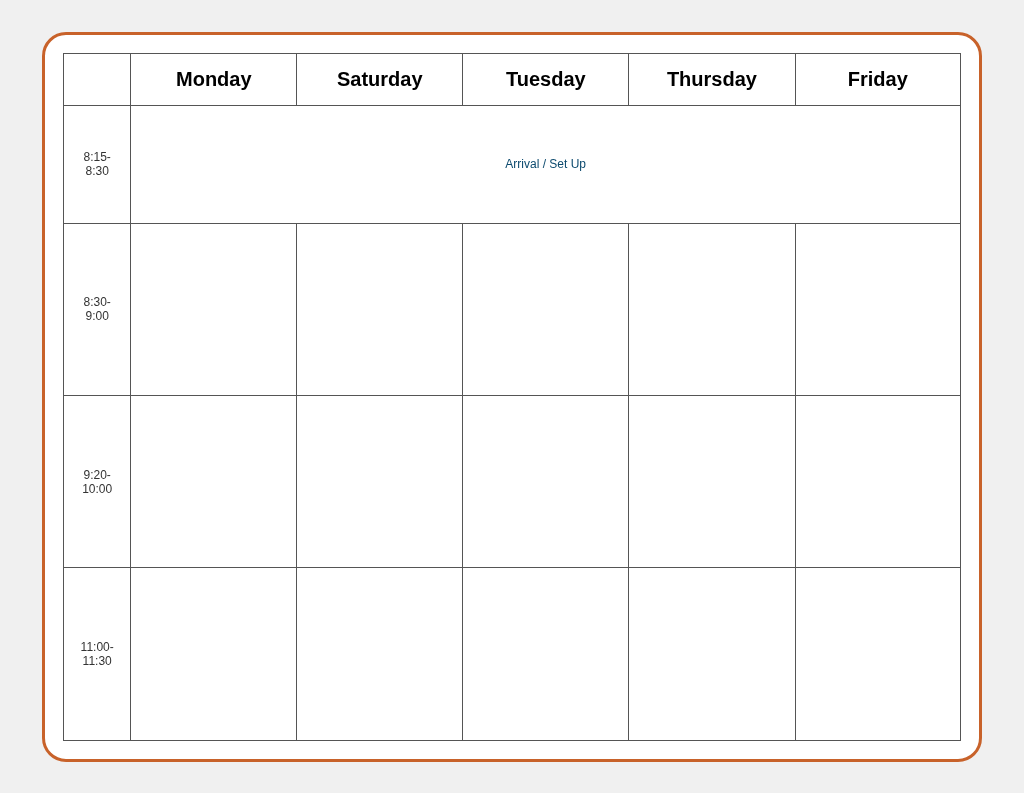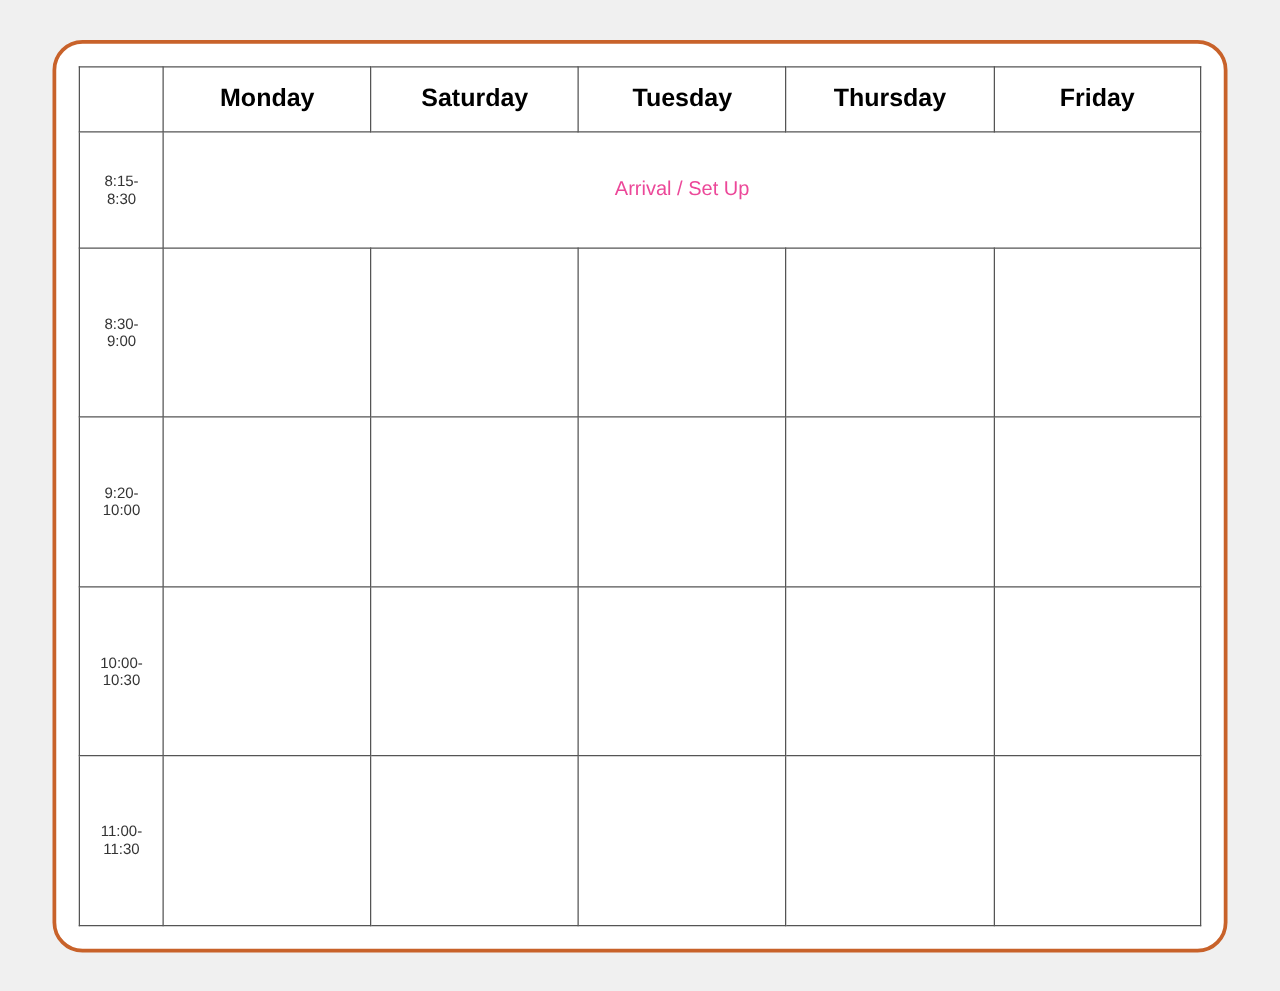--- a/index.html
+++ b/index.html
@@ -51,22 +51,22 @@
       font-size: 12px;
       color: #333;
       white-space: pre-line;
       text-align: left;
       padding: 4px 6px;
       width: 68px;
       vertical-align: top;
     }
 
     .arrival-cell {
-      font-size: 16px;
-      color: #ec4899;
+      font-size: 12px;
+      color: #0c4a6e;
       text-align: center;
     }
 
     .day-header-col {
       width: 168px;
     }
 
     .data-row {
       height: 80px;
     }
@@ -113,29 +113,20 @@
       <tr class="data-row">
         <td class="time-cell">9:20-
 10:00</td>
         <td></td>
         <td></td>
         <td></td>
         <td></td>
         <td></td>
       </tr>
       <tr class="data-row">
-        <td class="time-cell">10:00-
-10:30</td>
-        <td></td>
-        <td></td>
-        <td></td>
-        <td></td>
-        <td></td>
-      </tr>
-      <tr class="data-row">
         <td class="time-cell">11:00-
 11:30</td>
         <td></td>
         <td></td>
         <td></td>
         <td></td>
         <td></td>
       </tr>
     </tbody>
   </table>

